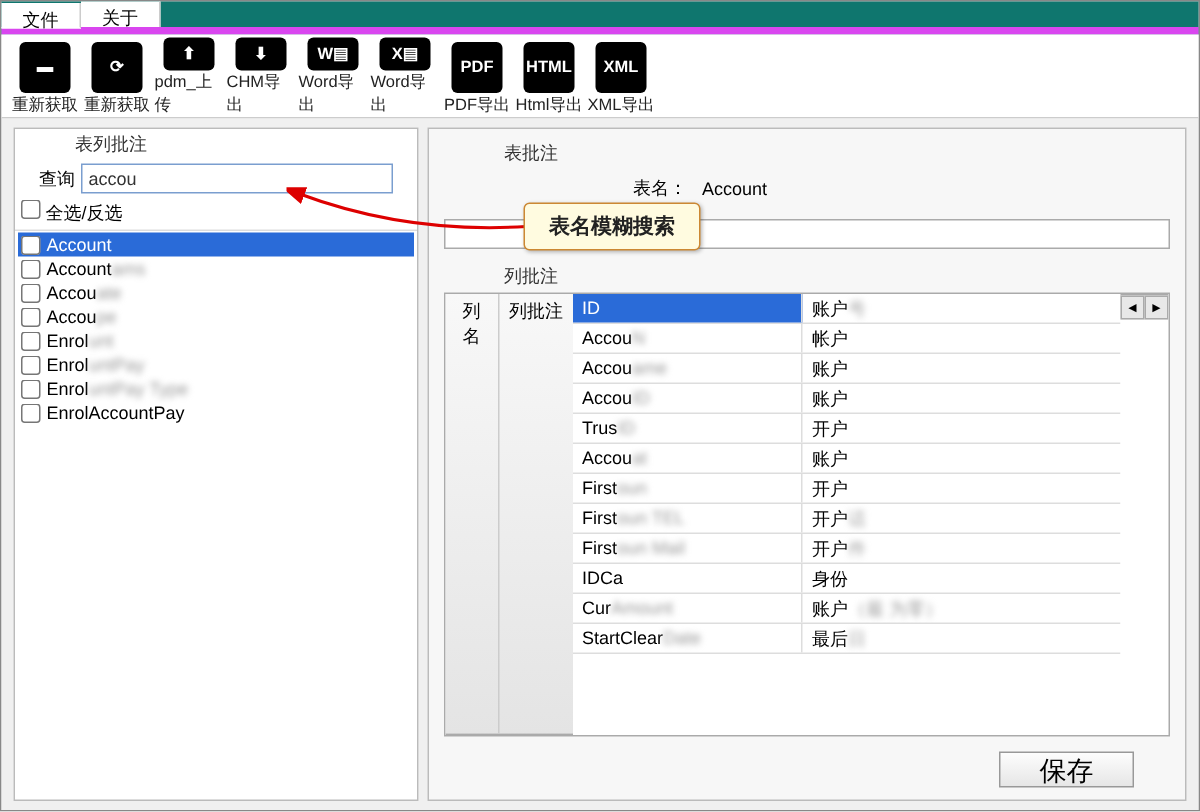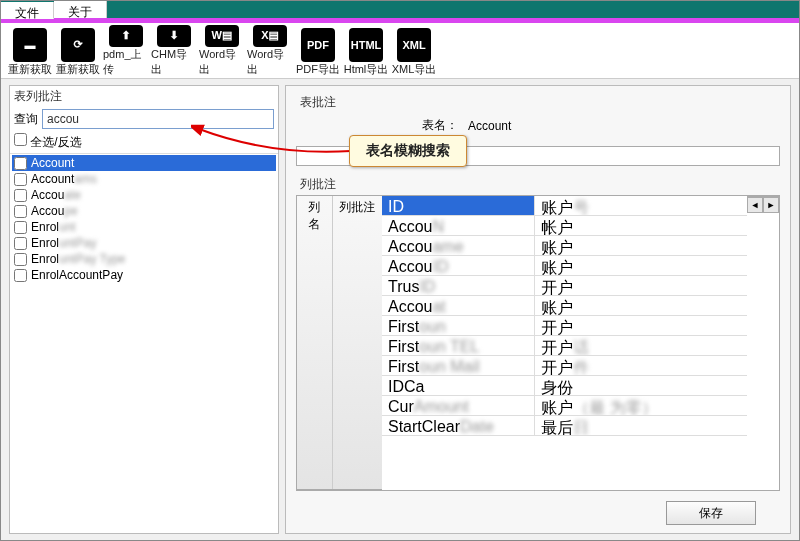--- a/index.html
+++ b/index.html
@@ -9,49 +9,49 @@
   .titlebar .title { flex: 1; white-space: nowrap; }
   .titlebar .winbtn { width: 22px; height: 14px; margin-left: 4px; border: 1px solid #aaa; border-radius: 2px; background: #f5f5f5; display:flex; align-items:center; justify-content:center; font-size:10px; color:#555; }
   .menubar { height: 22px; background: #0f766e; border-bottom: 5px solid #d946ef; display: flex; font-size: 12px; }
   .menubar .tab { padding: 3px 14px; border-right: 1px solid #ccc; background:#fff; }
   .menubar .tab.active { background: #fff; border-bottom: 1px solid #fff; position:relative; top:1px; }
   .toolbar { height: 56px; background: #fff; display: flex; align-items: center; padding: 2px 6px; gap: 2px; border-bottom: 1px solid #ccc; }
   .tbtn { width: 46px; height: 52px; display: flex; flex-direction: column; align-items: center; justify-content: flex-end; font-size: 11px; color: #222; }
   .tbtn .ico { width: 34px; height: 34px; background: #000; border-radius: 4px; display:flex; align-items:center; justify-content:center; color:#fff; font-weight:bold; font-size:11px; }
   .body { flex: 1; display: flex; padding: 6px 8px 6px 8px; gap: 6px; background:#f0f0f0; }
   .leftpanel { width: 270px; border: 1px solid #bbb; background:#fff; display:flex; flex-direction:column; }
-  .section-label { font-size:12px; padding: 2px 4px; color:#333; }
-  .queryrow { display:flex; align-items:center; padding: 2px 4px; gap:4px; }
+  .section-label { font-size:12px; padding: 2px 4px; color:#333;margin-left:36px; }
+  .queryrow { display:flex; align-items:center; padding: 2px 16px; gap:4px; }
   .queryrow input { flex:1; border:1px solid #7a9ecf; padding:2px 4px; font-size:12px; color:#333; }
   .checkrow { padding: 2px 4px; border-bottom:1px solid #ddd; }
   .checkrow label { font-size:12px; }
   .list { flex:1; overflow:auto; padding:1px 2px; }
   .list .item { display:flex; align-items:center; padding:1px 2px; font-size:12px; white-space:nowrap; }
   .list .item.sel { background:#2a6bd8; color:#fff; }
   .list .item input[type=checkbox] { margin-right:4px; }
   .blurpart { filter: blur(2px); color:#999; }
   .rightpanel { flex:1; border:1px solid #bbb; background:#f7f7f7; display:flex; flex-direction:column; padding:6px 10px 8px; }
   .formrow { display:flex; align-items:center; margin:4px 0 8px 0; gap:6px; font-size:12px; }
   .formrow .lab { width:46px; text-align:right; }
   .formrow .txt { padding:1px 4px; }
   .formrow input { border:1px solid #aaa; padding:2px 4px; font-size:12px; }
   .grid-wrap { flex:1; border:1px solid #aaa; display:flex; flex-direction:row; background:#fff; overflow:hidden; }
   .grid-head { display:flex; background:linear-gradient(#f8f8f8,#e4e4e4); border-bottom:1px solid #aaa; font-size:12px; }
   .grid-head .c1 { width:42%; padding:3px 6px; border-right:1px solid #ccc; text-align:center; }
   .grid-head .c2 { flex:1; padding:3px 6px; text-align:center; }
   .grid-body { flex:1; overflow:auto; }
-  .grow { display:flex; border-bottom:1px solid #ddd; font-size:16px; height:20px; }
+  .grow { display:flex; border-bottom:1px solid #ddd; font-size:12px; height:20px; }
   .grow.sel .c1 { background:#2a6bd8; color:#fff; }
   .grow .c1 { width:42%; padding:2px 6px; border-right:1px solid #ddd; white-space:nowrap; overflow:hidden; }
   .grow .c2 { flex:1; padding:2px 6px; white-space:nowrap; overflow:hidden; }
   .grid-scroll { height:16px; border-top:1px solid #aaa; background:#f0f0f0; display:flex; align-items:center; }
   .grid-scroll .lbtn, .grid-scroll .rbtn { width:16px; height:16px; border:1px solid #aaa; background:#e8e8e8; display:flex; align-items:center; justify-content:center; font-size:9px; }
   .grid-scroll .track { flex:1; height:16px; }
   .btnrow { display:flex; justify-content:flex-end; padding:10px 24px 0 0; }
-  .savebtn { width:90px; height:24px; border:1px solid #999; background:linear-gradient(#fdfdfd,#e6e6e6); font-size:12px; }
+  .savebtn { width:90px; height:24px; border:1px solid #999; background:linear-gradient(#fdfdfd,#e6e6e6); font-size:18px; }
   .callout { position:absolute; left:348px; top:134px; z-index:50; }
   .callout .box { background:#fffbe0; border:1px solid #c83; border-radius:4px; padding:6px 16px; font-size:14px; font-weight:bold; color:#222; box-shadow:1px 1px 3px rgba(0,0,0,0.3); }
   .arrow-svg { position:absolute; left:190px; top:120px; z-index:49; pointer-events:none; }
   .appicon { width:14px; height:14px; margin-right:6px; display:inline-block; }
 </style>
 </head>
 <body>
 
 <div class="window">
 

